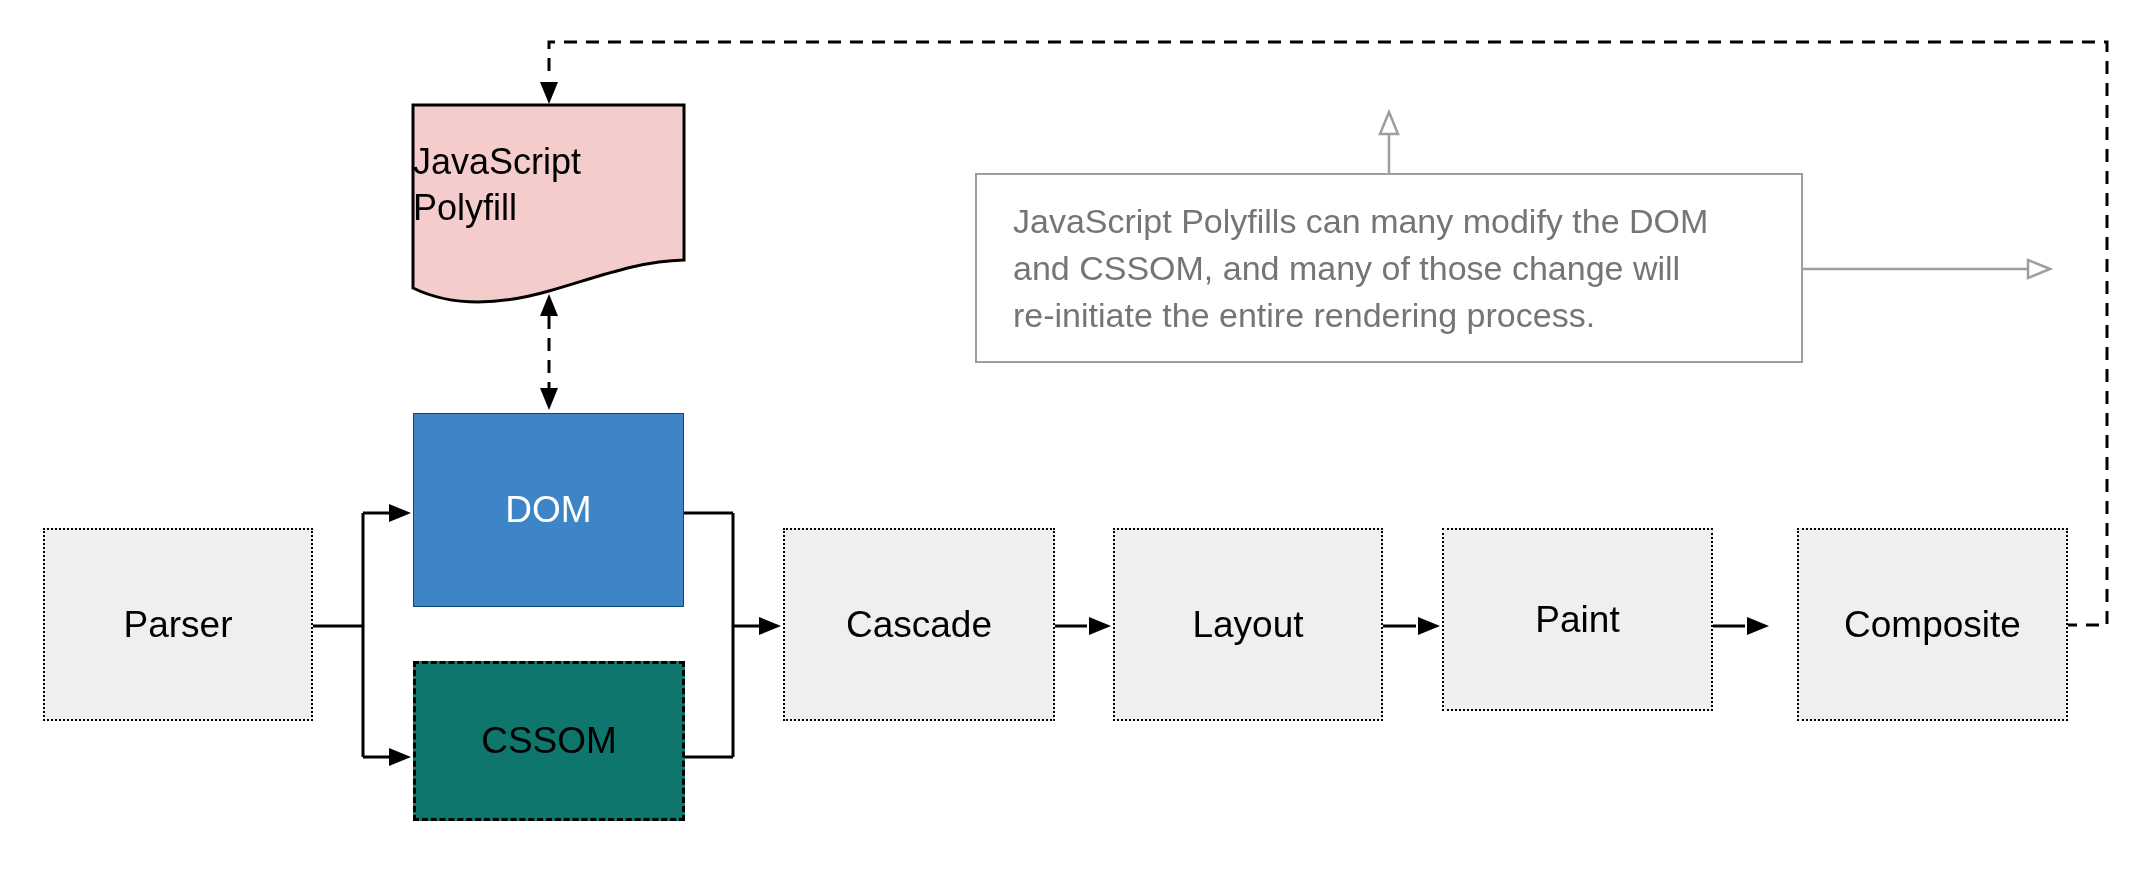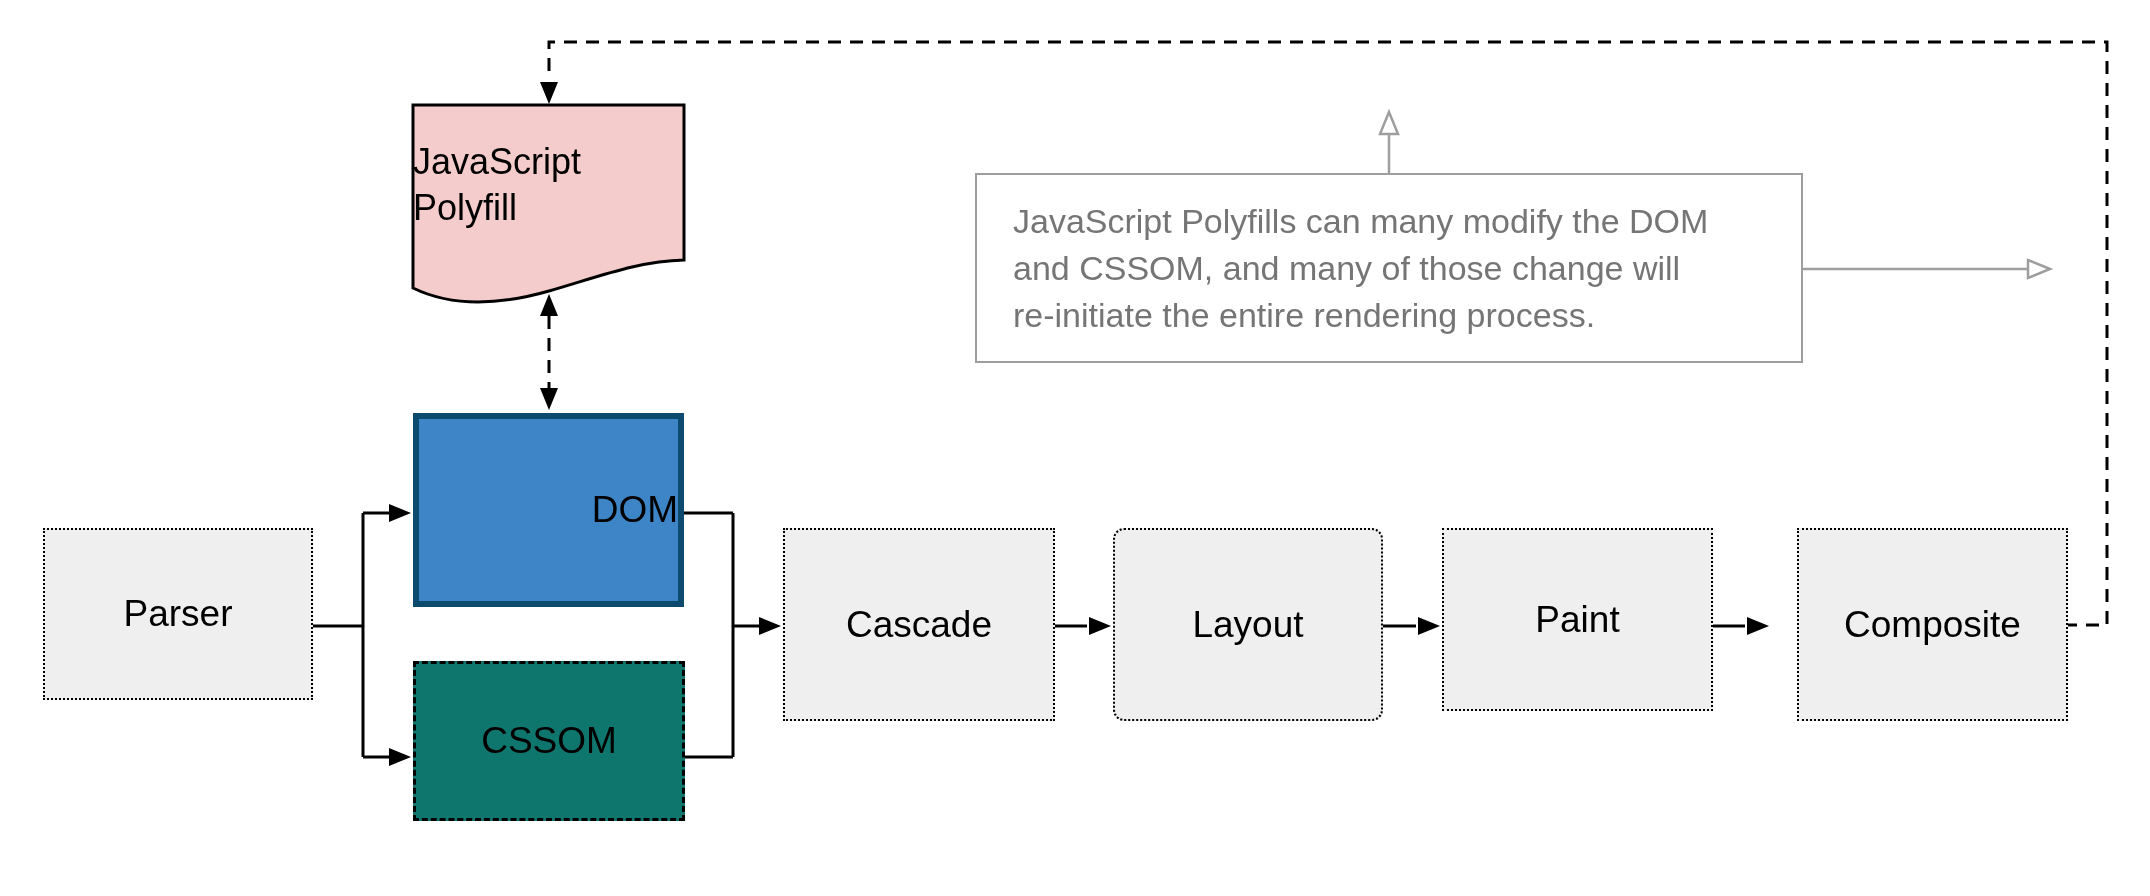--- a/index.html
+++ b/index.html
@@ -9,28 +9,28 @@
   }
   svg.layer { position:absolute; left:0; top:0; width:2150px; height:896px; }
   .box {
     position:absolute; display:flex; align-items:center; justify-content:center;
     box-sizing:border-box; text-align:center;
   }
   .stage {
     background:#efefef; border:2px dotted #000000;
     font-size:37px; color:#000000;
   }
-  #parser    { left:43px;   top:528px; width:270px; height:172px; }
+  #parser    { left:43px;   top:528px; width:270px; height:193px; }
   #cascade   { left:783px;  top:528px; width:272px; height:193px; }
-  #layoutbox { left:1113px; top:528px; width:270px; height:193px;border-radius:11px; }
+  #layoutbox { left:1113px; top:528px; width:270px; height:193px; }
   #paint     { left:1442px; top:528px; width:271px; height:183px; }
   #composite { left:1771px; top:528px; width:271px; height:193px;margin-left:26px; }
   #dom {
     left:413px; top:413px; width:271px; height:194px;
-    background:#3d85c6; border:6px solid #0c4a6e; color:#000000; font-size:37px;justify-content:flex-end;
+    background:#3d85c6; border:1px solid #0c4a6e; color:#ffffff; font-size:37px;
   }
   #cssom {
     left:413px; top:661px; width:272px; height:160px;
     background:#0f766e; border:3px dashed #000000; color:#000000; font-size:37px;
   }
   .polyfill-label {
     position:absolute; left:413px; top:139px; width:312px;
     font-size:36px; line-height:46px; color:#000000; text-align:left;
   }
   .note {

